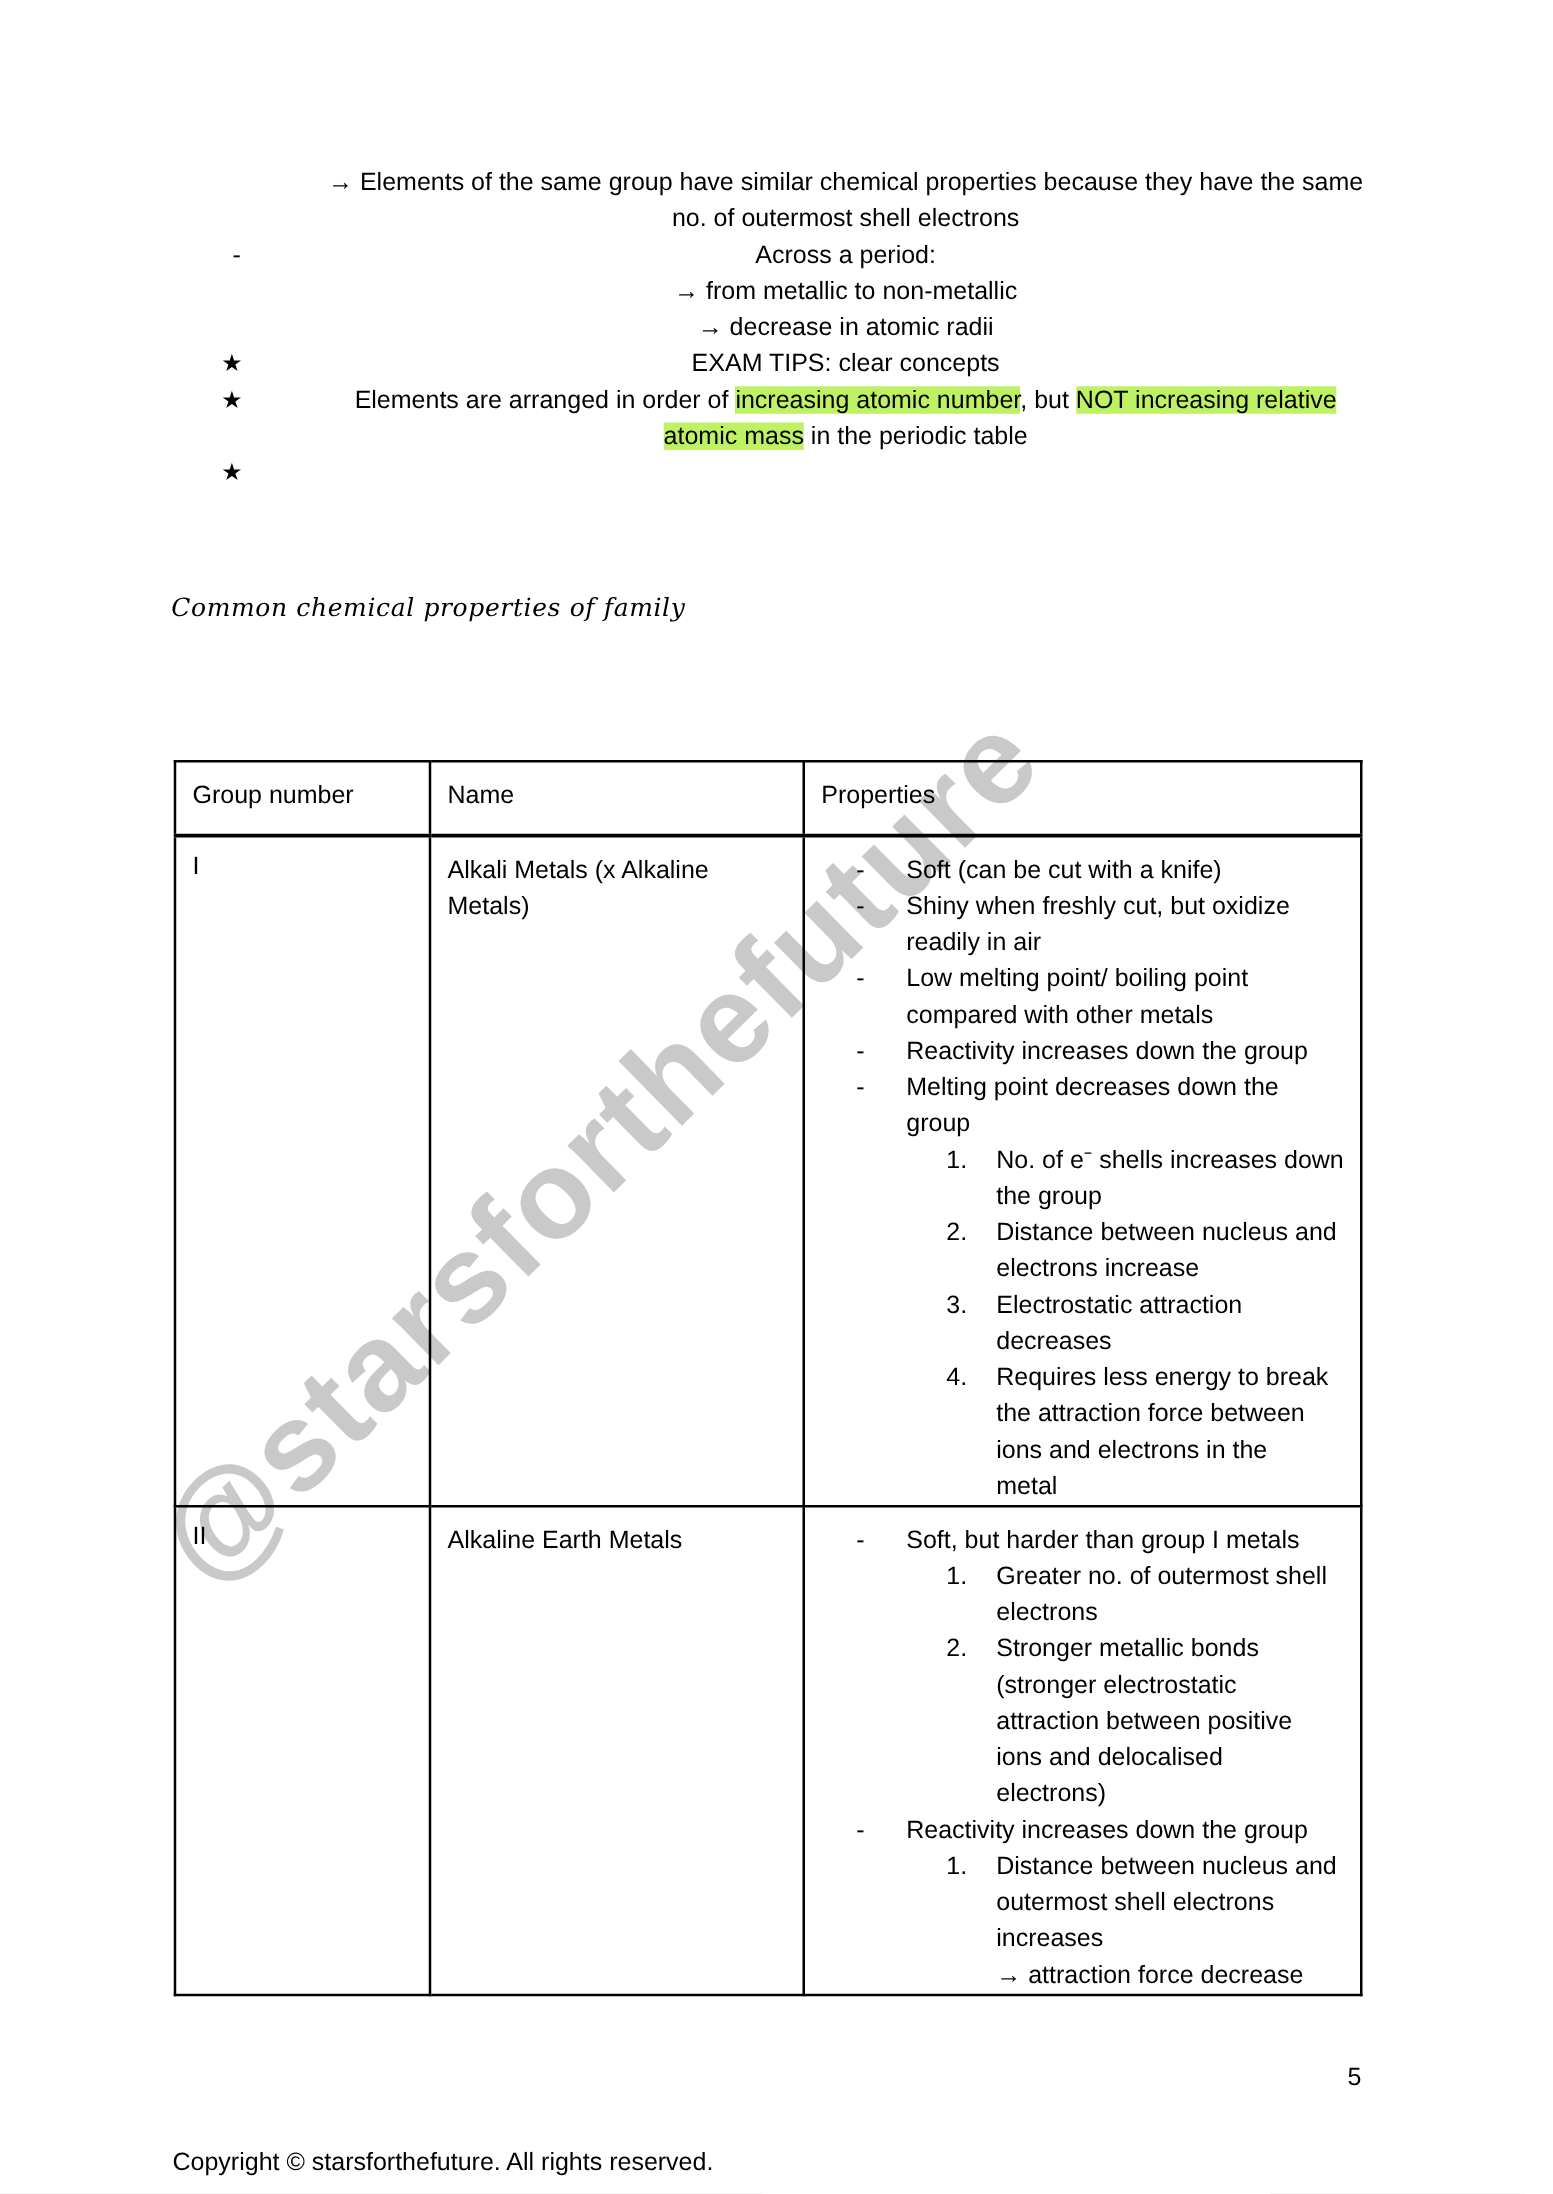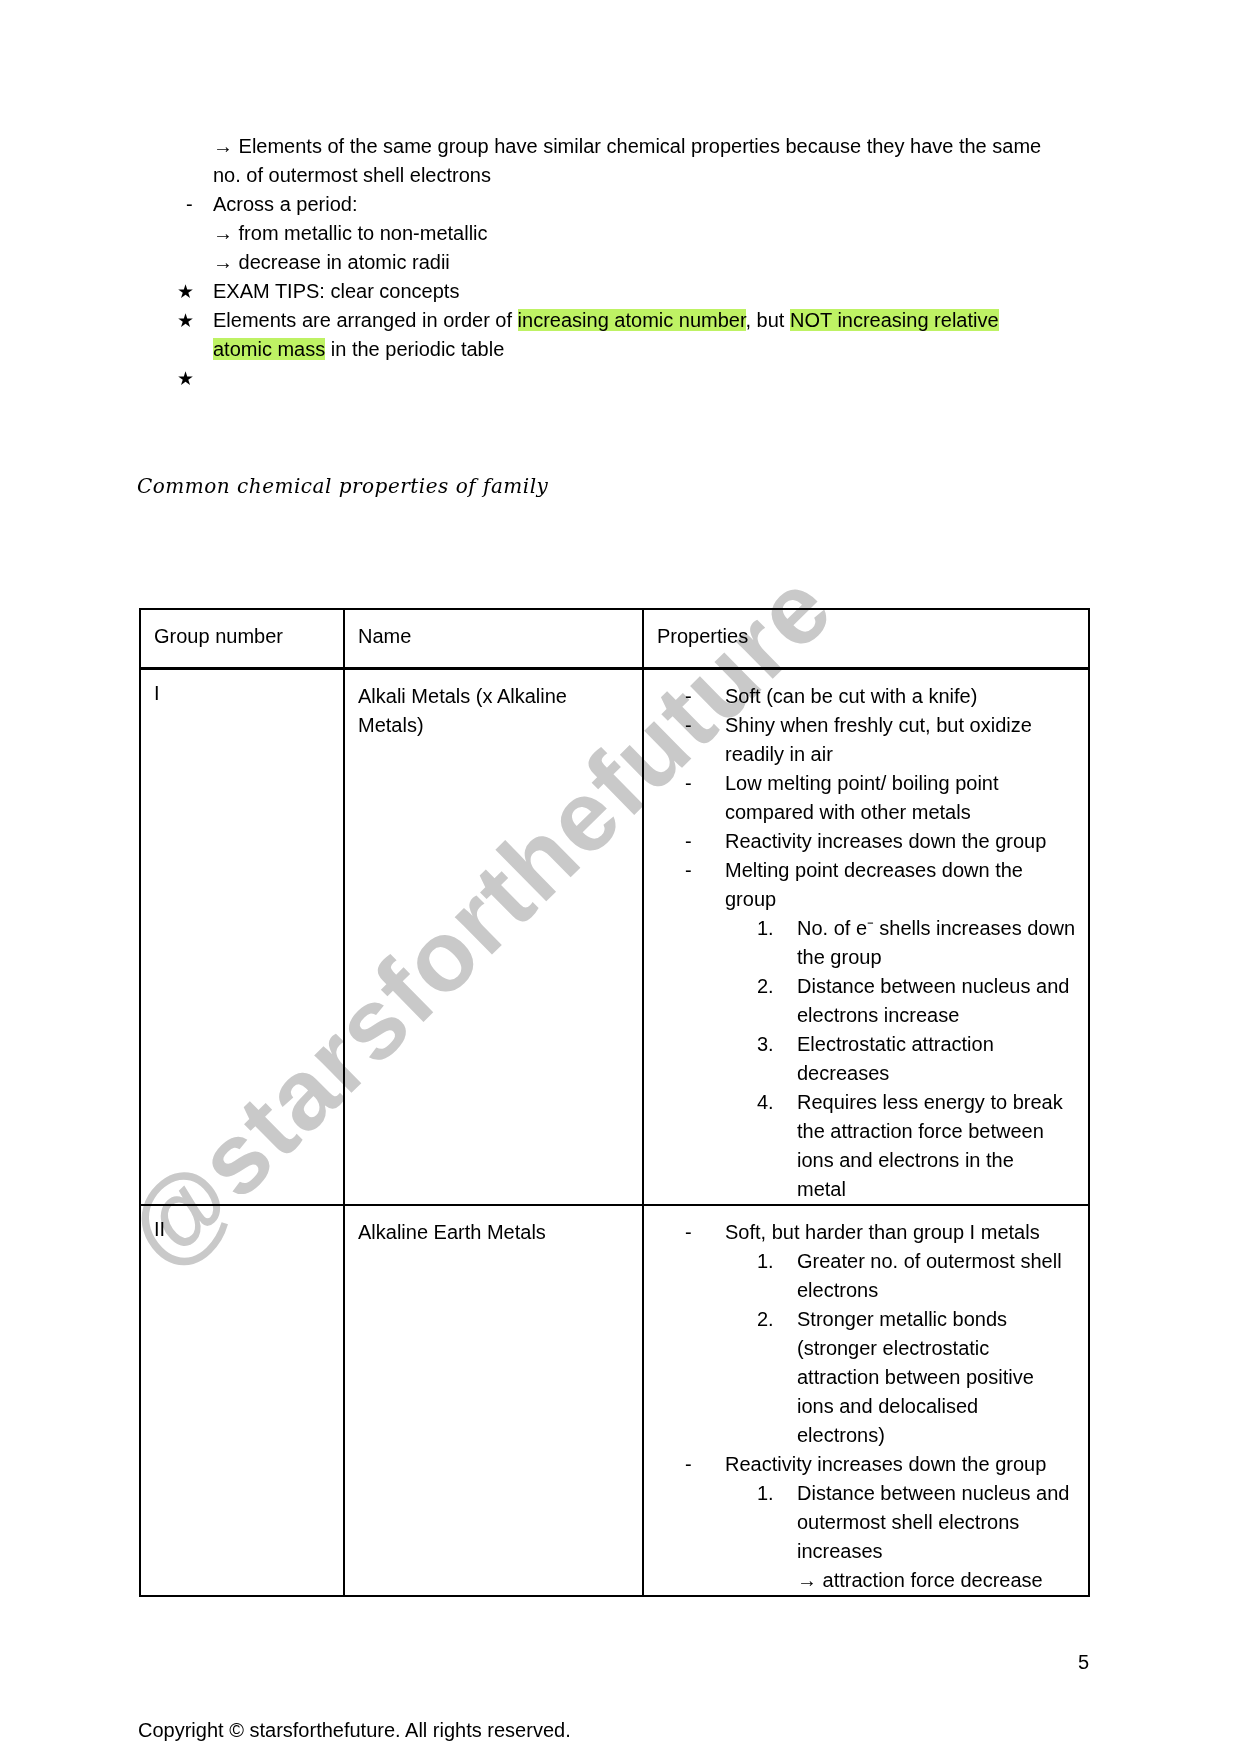--- a/index.html
+++ b/index.html
@@ -22,21 +22,21 @@
     font-size:100px;
     font-weight:bold;
     letter-spacing:2px;
     color:#c9c9c9;
     white-space:nowrap;
     z-index:0;
   }
   .content{position:relative;z-index:1;}
   
   .intro{position:absolute;left:0;top:132px;width:1140px;}
-  .item{position:relative;padding-left:213px;}
+  .item{position:relative;padding-left:213px;text-align:center;}
   .line{line-height:29px;height:29px;white-space:nowrap;}
   .marker{position:absolute;top:0;line-height:29px;}
   .marker.dash{left:186px;}
   .marker.star{left:177px;font-size:19px;}
   .hl{background:#bef264;margin-top:18px;}
   .b{font-weight:normal;}
   
   .heading{
     position:absolute;left:137px;top:474px;
     font-family:"DejaVu Serif",serif;

